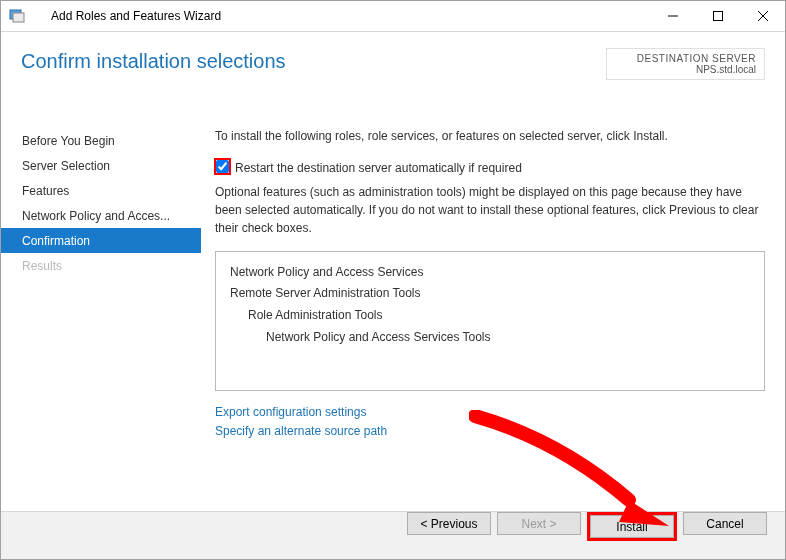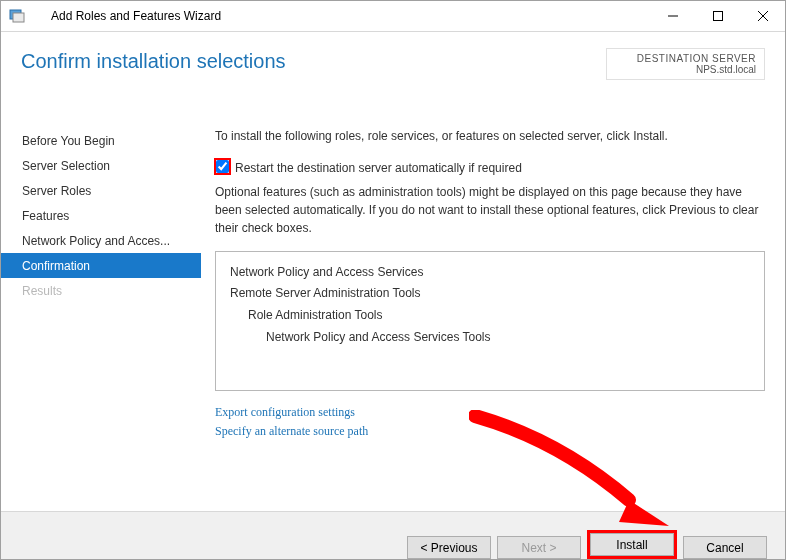--- a/index.html
+++ b/index.html
@@ -113,29 +113,29 @@
     border: 1px solid #b8b8b8;
     height: 140px;
     padding: 10px 14px;
     line-height: 1.8;
     color: #323232;
     overflow: auto;
   }
   .listbox .i1 { padding-left: 18px; }
   .listbox .i2 { padding-left: 36px; }
   .links { margin-top: 12px; line-height: 1.6; }
-  .link { color: #1e74b6; cursor: pointer; font-family: Liberation Serif, serif; }
+  .link { color: #1e74b6; cursor: pointer; }
   .footer {
     position: absolute;
     left: 0; right: 0; bottom: 0;
     height: 48px;
     border-top: 1px solid #d8d8d8;
     background: #f0f0f0;
     display: flex;
-    align-items: flex-end;
+    align-items: flex-start;
     justify-content: flex-end;
     padding-right: 18px;
     gap: 6px;
   }
   .btn {
     min-width: 84px;
     height: 23px;
     border: 1px solid #adadad;
     background: #e1e1e1;
     font-family: inherit;
@@ -194,21 +194,20 @@
     <div class="server-box">
       <div class="lbl">DESTINATION SERVER</div>
       <div>NPS.std.local</div>
     </div>
   </div>
 
   <div class="content">
     <div class="sidebar">
       <div class="sidebar-item">Before You Begin</div>
       <div class="sidebar-item">Server Selection</div>
-      <div class="sidebar-item">Server Roles</div>
       <div class="sidebar-item">Features</div>
       <div class="sidebar-item">Network Policy and Acces...</div>
       <div class="sidebar-item active">Confirmation</div>
       <div class="sidebar-item disabled">Results</div>
     </div>
 
     <div class="main">
       <p class="instr">To install the following roles, role services, or features on selected server, click Install.</p>
 
       <div class="cbrow">

